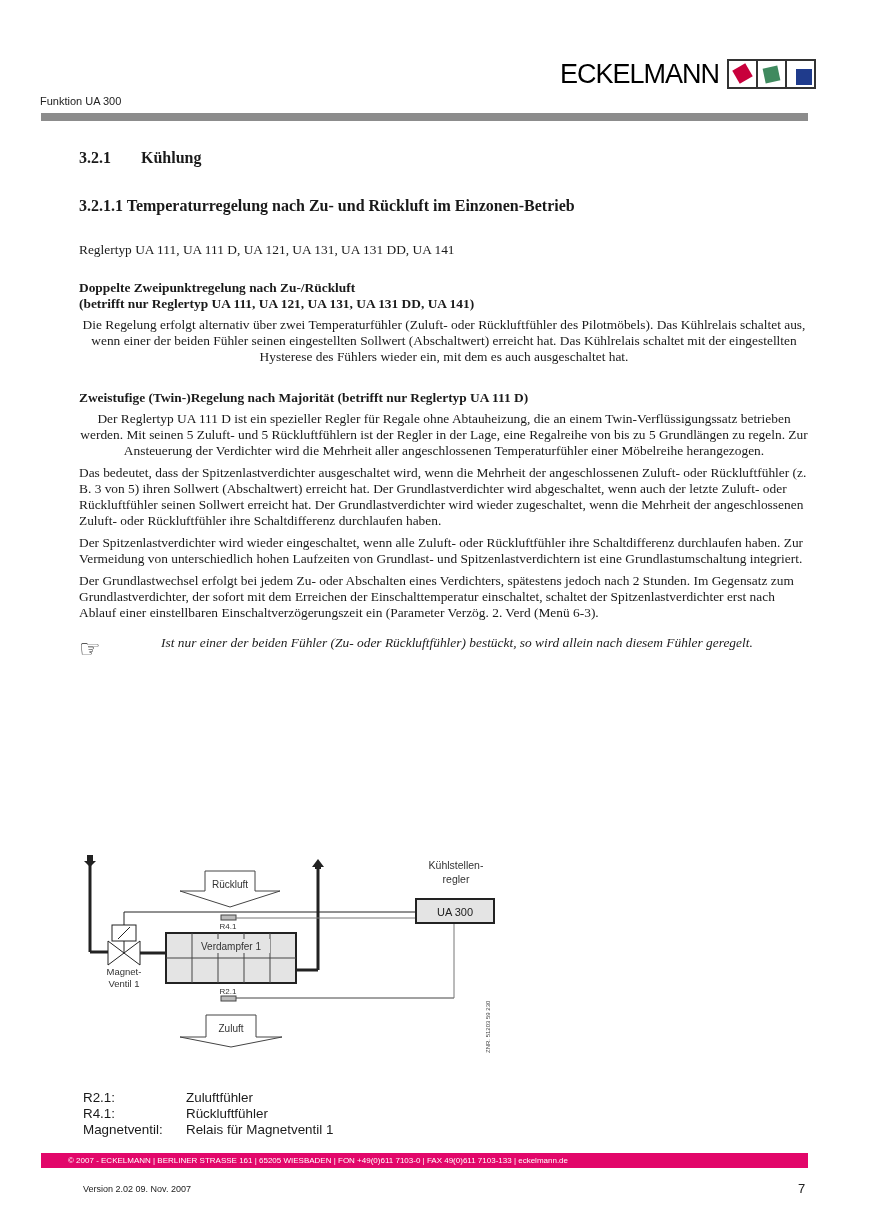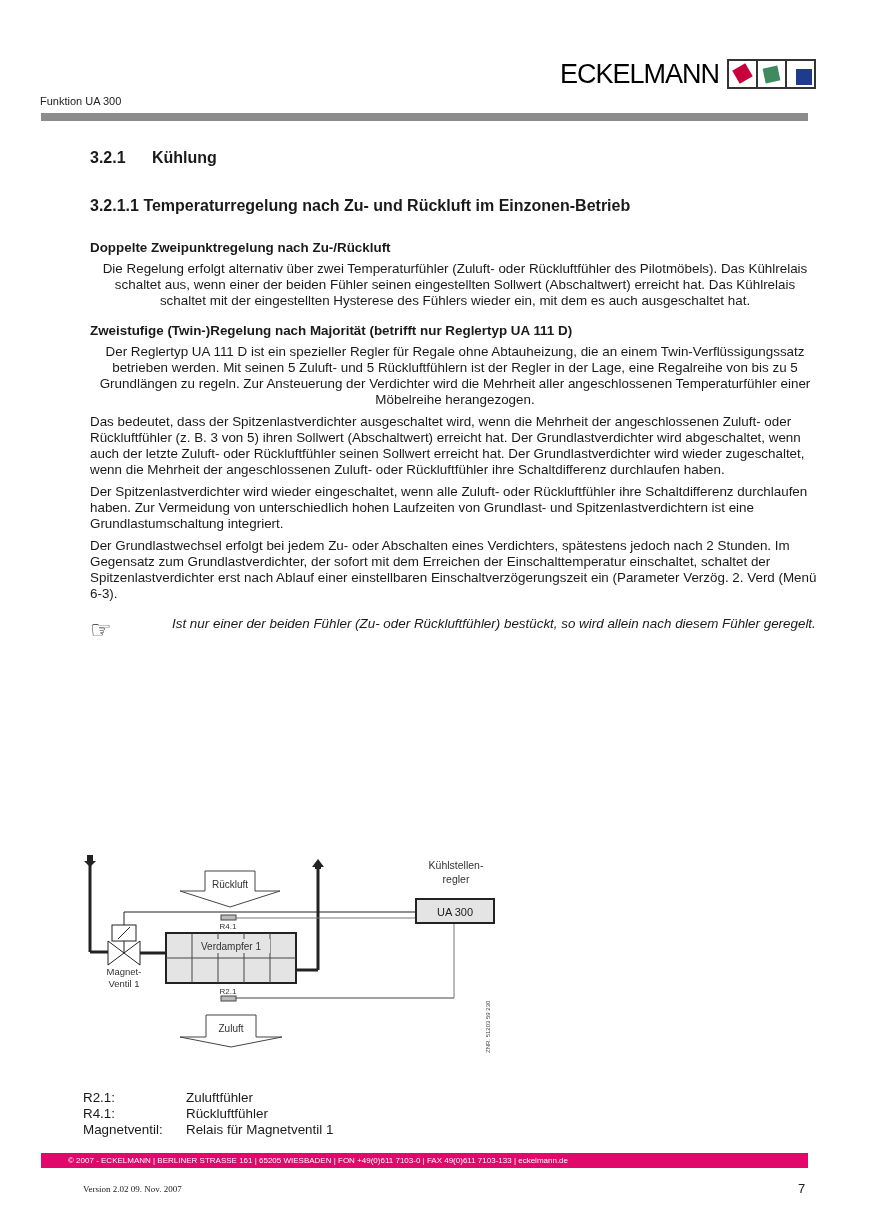--- a/index.html
+++ b/index.html
@@ -8,41 +8,41 @@
   .abs { position: absolute; }
   
   .logo { left: 560px; top: 58px; height: 32px; display: flex; align-items: center; }
   .logo-text { font-family: "Liberation Sans", sans-serif; font-size: 27px; letter-spacing: -1px; color: #000000; line-height: 32px; }
   .logo-boxes { display: flex; margin-left: 8px; border: 2px solid #333; height: 26px; }
   .logo-box { width: 27px; height: 26px; position: relative; border-right: 2px solid #333; background: #fff; }
   .logo-box:last-child { border-right: none; }
   .runhead { left: 40px; top: 95px; font-size: 11px; color: #222; }
   .grayband { left: 41px; top: 113px; width: 767px; height: 8px; background: #8c8c8c; }
   
-  .content { left: 90px; top: 146px; width: 730px; font-size: 13.4px; line-height: 16px; }
+  .content { left: 79px; top: 146px; width: 730px; font-size: 13.4px; line-height: 16px; font-family: Liberation Serif, serif; }
   h2.sec { font-size: 16px; font-weight: bold; margin: 0 0 0 0; height: 24px; line-height: 24px; }
   h2.sec .num { display: inline-block; width: 62px; }
   h3.subsec { font-size: 16px; font-weight: bold; margin: 24px 0 0 0; height: 24px; line-height: 24px; }
   .reglertyp { margin-top: 24px; }
   .bold-head { font-weight: bold; margin-top: 22px; }
   p { margin: 6px 0 0 0; }
   p.first { margin-top: 5px; text-align: center; }
   .note { display: flex; margin-top: 14px; }
   .note-icon { width: 82px; flex: none; font-size: 24px; line-height: 24px; padding-top: 2px; }
   .note-text { font-style: italic; text-align: right; }
   
   .diagram { left: 80px; top: 855px; width: 440px; height: 215px; }
   .legend { left: 83px; top: 1090px; font-size: 13.4px; line-height: 16px; }
   .legend-row { display: flex; }
   .legend-key { width: 103px; }
   
   .footbar { left: 41px; top: 1153px; width: 767px; height: 15px; background: #e2076a; color: #ffffff;
              font-size: 8px; line-height: 15px; }
   .footbar span { padding-left: 27px; }
-  .version { left: 83px; top: 1184px; font-size: 9px; color: #222; font-family: Liberation Serif, serif; }
+  .version { left: 83px; top: 1184px; font-size: 9px; color: #222; }
   .pagenum { left: 798px; top: 1181px; font-size: 13px; color: #222; }
 </style>
 </head>
 <body>
 
 <div class="abs logo">
   <span class="logo-text">ECKELMANN</span>
   <div class="logo-boxes">
     <div class="logo-box">
       <svg width="27" height="26" viewBox="0 0 27 26">
@@ -62,27 +62,29 @@
   </div>
 </div>
 <div class="abs runhead">Funktion UA 300</div>
 <div class="abs grayband"></div>
 
 <div class="abs content">
   <h2 class="sec">
     <span class="num">3.2.1</span><span>Kühlung</span>
   </h2>
   <h3 class="subsec">3.2.1.1 Temperaturregelung nach Zu- und Rückluft im Einzonen-Betrieb</h3>
+  <div class="reglertyp">Reglertyp UA 111, UA 111 D, UA 121, UA 131, UA 131 DD, UA 141</div>
 
   <div class="bold-head">
     <div>Doppelte Zweipunktregelung nach Zu-/Rückluft</div>
+    <div>(betrifft nur Reglertyp UA 111, UA 121, UA 131, UA 131 DD, UA 141)</div>
   </div>
   <p class="first">Die Regelung erfolgt alternativ über zwei Temperaturfühler (Zuluft- oder Rückluftfühler des Pilotmöbels). Das Kühlrelais schaltet aus, wenn einer der beiden Fühler seinen eingestellten Sollwert (Abschaltwert) erreicht hat. Das Kühlrelais schaltet mit der eingestellten Hysterese des Fühlers wieder ein, mit dem es auch ausgeschaltet hat.</p>
 
-  <div class="bold-head" style="margin-top:14px">Zweistufige (Twin-)Regelung nach Majorität (betrifft nur Reglertyp UA 111 D)</div>
+  <div class="bold-head" style="margin-top:25px">Zweistufige (Twin-)Regelung nach Majorität (betrifft nur Reglertyp UA 111 D)</div>
   <p class="first">Der Reglertyp UA 111 D ist ein spezieller Regler für Regale ohne Abtauheizung, die an einem Twin-Verflüssigungssatz betrieben werden. Mit seinen 5 Zuluft- und 5 Rückluftfühlern ist der Regler in der Lage, eine Regalreihe von bis zu 5 Grundlängen zu regeln. Zur Ansteuerung der Verdichter wird die Mehrheit aller angeschlossenen Temperaturfühler einer Möbelreihe herangezogen.</p>
   <p>Das bedeutet, dass der Spitzenlastverdichter ausgeschaltet wird, wenn die Mehrheit der angeschlossenen Zuluft- oder Rückluftfühler (z. B. 3 von 5) ihren Sollwert (Abschaltwert) erreicht hat. Der Grundlastverdichter wird abgeschaltet, wenn auch der letzte Zuluft- oder Rückluftfühler seinen Sollwert erreicht hat. Der Grundlastverdichter wird wieder zugeschaltet, wenn die Mehrheit der angeschlossenen Zuluft- oder Rückluftfühler ihre Schaltdifferenz durchlaufen haben.</p>
   <p>Der Spitzenlastverdichter wird wieder eingeschaltet, wenn alle Zuluft- oder Rückluftfühler ihre Schaltdifferenz durchlaufen haben. Zur Vermeidung von unterschiedlich hohen Laufzeiten von Grundlast- und Spitzenlastverdichtern ist eine Grundlastumschaltung integriert.</p>
   <p>Der Grundlastwechsel erfolgt bei jedem Zu- oder Abschalten eines Verdichters, spätestens jedoch nach 2 Stunden. Im Gegensatz zum Grundlastverdichter, der sofort mit dem Erreichen der Einschalttemperatur einschaltet, schaltet der Spitzenlastverdichter erst nach Ablauf einer einstellbaren Einschaltverzögerungszeit ein (Parameter Verzög. 2. Verd  (Menü 6-3).</p>
 
   <div class="note">
     <div class="note-icon">☞</div>
     <div class="note-text">Ist nur einer der beiden Fühler (Zu- oder Rückluftfühler) bestückt, so wird allein nach diesem Fühler geregelt.</div>
   </div>
 

